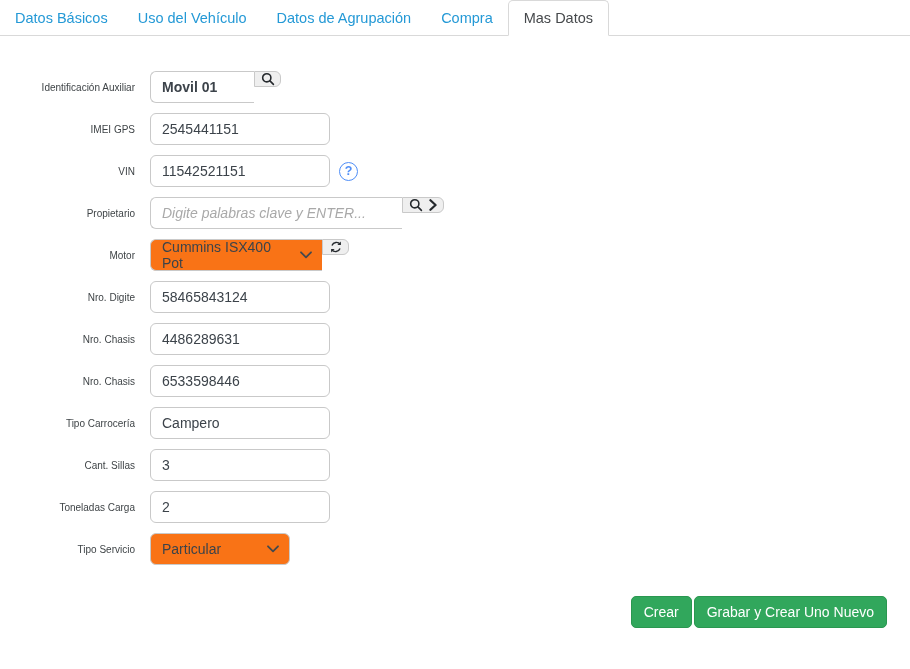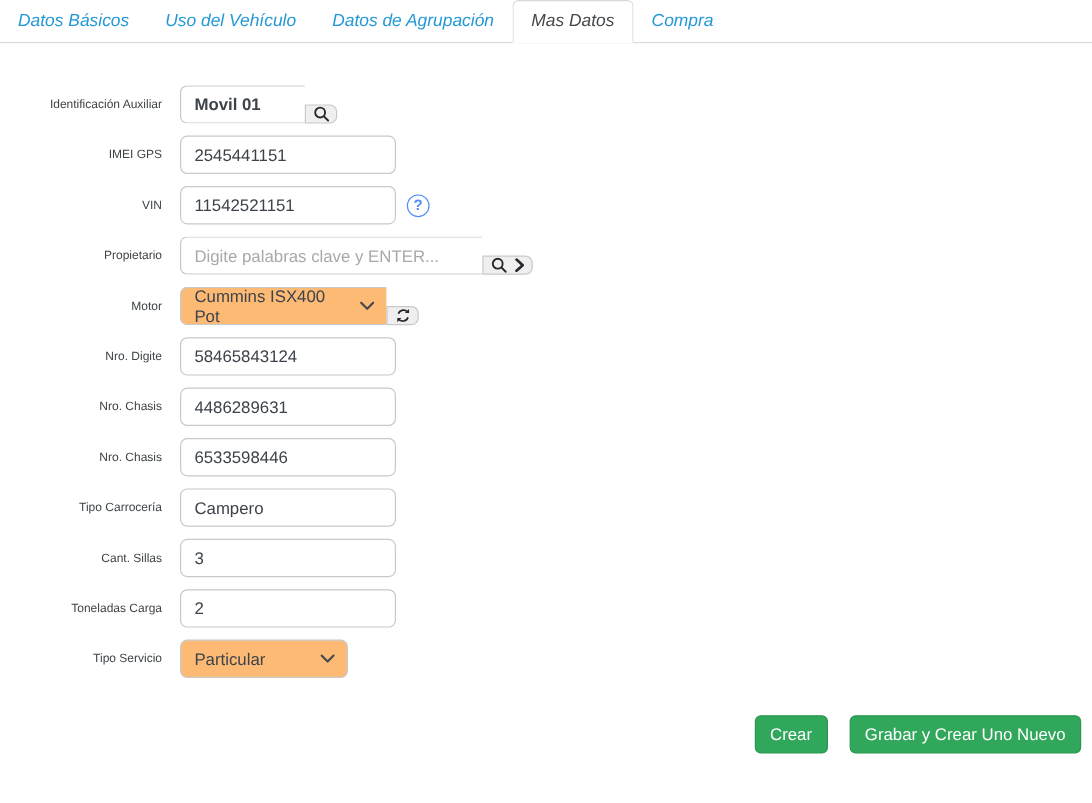--- a/index.html
+++ b/index.html
@@ -6,93 +6,93 @@
     --tab-blue:#2499d6; --btn-green:#31a75c; --btn-green-border:#2a9750;
     --help-blue:#4f8ef7; --border:#d9d9d9; --input-border:#c9c9c9;
     --label-color:#3f4447; --input-text:#3c434a;
   }
   *{box-sizing:border-box; margin:0; padding:0;}
   html,body{width:910px; background:#fff; font-family:"Liberation Sans", sans-serif;}
   body{height:669px; overflow:hidden; color:var(--label-color);}
 
   
   .tabbar{display:flex; align-items:flex-end; border-bottom:1px solid var(--border); height:36px;}
-  .tab{padding:9px 15px; font-size:14.5px; color:var(--tab-blue); cursor:pointer; white-space:nowrap;font-style:italic;}
+  .tab{padding:9px 15px; font-size:14.5px; color:var(--tab-blue); cursor:pointer; white-space:nowrap;}
   .tab.active{
     color:#46494c; background:#fff;
     border:1px solid var(--border); border-bottom:1px solid #fff;
     border-radius:5px 5px 0 0; margin-bottom:-1px; margin-top:2px;
   }
 
   
   .form{padding-top:35px;}
   .row{display:flex; align-items:center; margin-bottom:10px; height:32px;}
   .lbl{width:150px; text-align:right; font-size:10px; color:var(--label-color); padding-right:15px; white-space:nowrap;}
   .ctrl{display:flex; align-items:center;}
 
   input.txt{
     height:32px; border:1px solid var(--input-border); border-radius:6px;
     padding:0 11px; font-size:14px; color:var(--input-text);
     font-family:"Liberation Sans", sans-serif; outline:none; background:#fff;
   }
   input.txt::placeholder{color:#a9a9a9;}
   .w-std{width:180px;}
   .w-short{width:104px;}
-  .w-prop{width:252px;}
-
-  .group{display:flex; align-items:flex-end;}
+  .w-prop{width:252px;font-style:italic;}
+
+  .group{display:flex; align-items:flex-start;}
   .group input.txt{border-radius:6px 0 0 6px; border-right:none;}
   .group .gbtn{
     display:flex; align-items:center; justify-content:center; gap:5px;
     background:#efefef; border:1px solid var(--input-border);
     border-radius:0 6px 6px 0; cursor:pointer; padding:0 7px;
   }
   .bold{font-weight:bold; color:#2e3338;}
 
   
   .select{
     height:32px; border:1px solid var(--input-border); border-radius:6px;
     display:flex; align-items:center; justify-content:space-between;
     padding:0 10px 0 11px; font-size:14px; color:var(--input-text);
-    background:#fdba74; cursor:pointer;
+    background:#f97316; cursor:pointer;
   }
   .select .chev{margin-left:12px; display:flex;}
   .sel-group .select{border-radius:6px 0 0 6px; border-right:none;}
   .sel-group .gbtn{
     display:flex; align-items:center; justify-content:center;
     background:#efefef; border:1px solid var(--input-border);
     border-radius:0 6px 6px 0; cursor:pointer; width:27px;
   }
   .w-motor{width:172px;}
   .w-serv{width:140px;}
 
   .help{
     width:19px; height:19px; margin-left:9px; border-radius:50%;
     border:1.6px solid var(--help-blue); color:var(--help-blue);
     font-size:12.5px; font-weight:bold; display:flex; align-items:center; justify-content:center;
   }
 
   
-  .footer{display:flex; justify-content:flex-end; gap:18px; padding:21px 9px 0 0;}
+  .footer{display:flex; justify-content:flex-end; gap:2px; padding:21px 23px 0 0;}
   .btn{
     background:var(--btn-green); border:1px solid var(--btn-green-border);
     color:#fff; font-size:14px; font-family:"Liberation Sans", sans-serif;
     border-radius:5px; padding:7px 12px; cursor:pointer; white-space:nowrap;
   }
   svg{display:block;}
 </style>
 </head>
 <body>
 
 <div class="tabbar">
   <div class="tab">Datos Básicos</div>
   <div class="tab">Uso del Vehículo</div>
   <div class="tab">Datos de Agrupación</div>
+  <div class="tab">Compra</div>
   <div class="tab active">Mas Datos</div>
-  <div class="tab">Compra</div>
 </div>
 
 <div class="form">
 
   <div class="row">
     <div class="lbl">Identificación Auxiliar</div>
     <div class="ctrl group">
       <input class="txt bold w-short" value="Movil 01" style="">
       <div class="gbtn" style="width:27px">
         <span>

